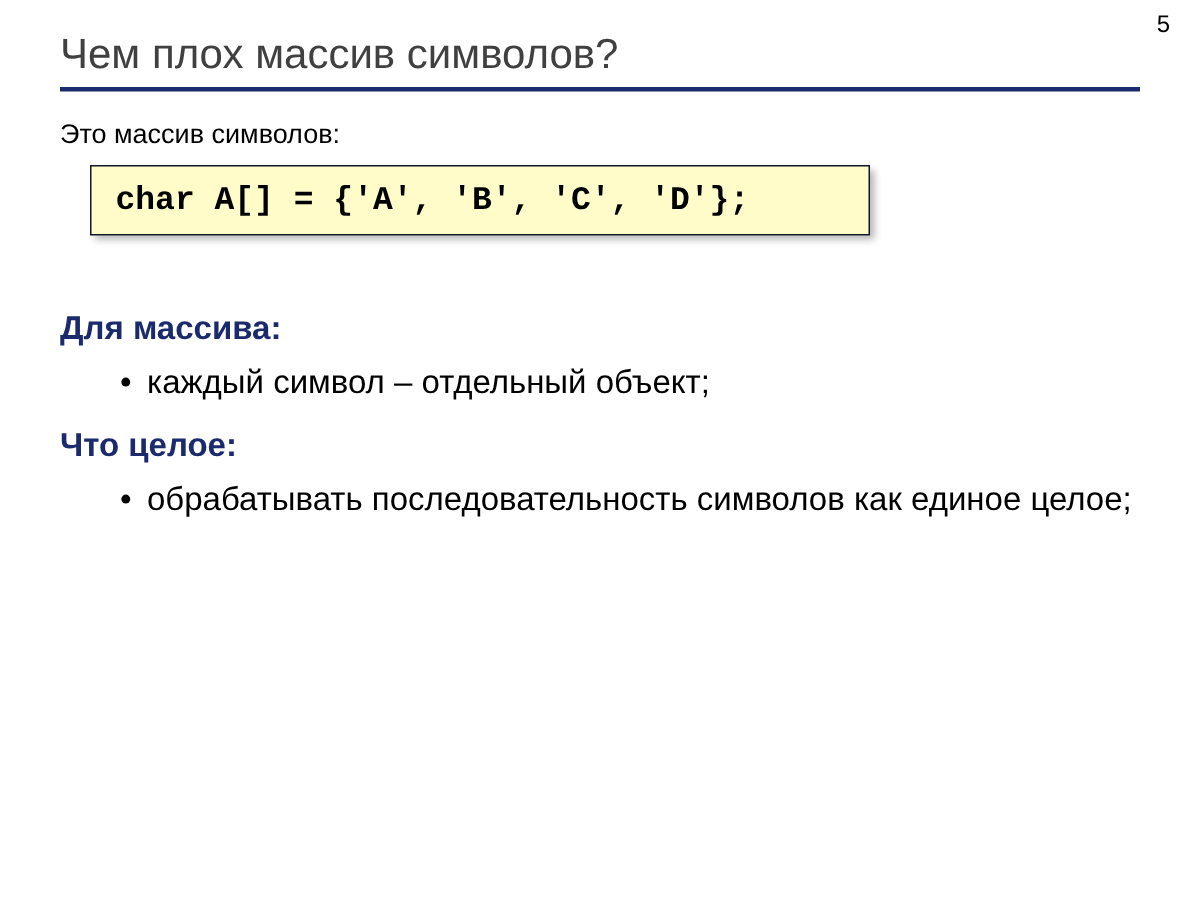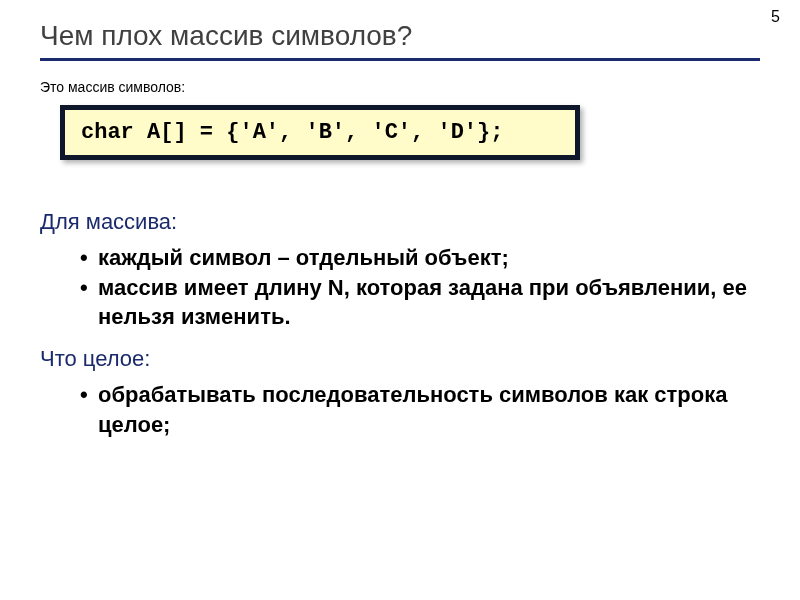--- a/index.html
+++ b/index.html
@@ -28,49 +28,48 @@
       color: #404040;
       margin-bottom: 6px;
     }
     .title-underline {
       height: 3px;
       background: #1a2a6c;
       width: 100%;
       margin-bottom: 18px;
     }
     .subtitle {
-      font-size: 14px;
+      font-size: 18px;
       color: #000;
       margin-bottom: 10px;
     }
     .code-block {
       background: #fffcc9;
-      border: 5px solid #0f172a;
+      border: 1px solid #0f172a;
       padding: 10px 16px;
       font-family: "Courier New", monospace;
       font-size: 22px;
       font-weight: bold;
       color: #000;
       margin-left: 20px;
       margin-bottom: 35px;
       box-shadow: 3px 3px 5px rgba(0,0,0,0.3);
       display: inline-block;
       min-width: 520px;
     }
     .section-header {
       font-size: 22px;
       color: #1a2a6c;
-      font-weight: normal;
+      font-weight: bold;
       margin-bottom: 8px;
       margin-top: 14px;
     }
     .bullet-list {
       list-style: none;
       padding-left: 40px;
-      font-weight: bold;
     }
     .bullet-list li {
       font-size: 22px;
       color: #000;
       line-height: 1.35;
       position: relative;
       padding-left: 18px;
     }
     .bullet-list li::before {
       content: "•";
@@ -89,22 +88,21 @@
 <h1 class="title">Чем плох массив символов?</h1>
 <div class="title-underline"></div>
 
 <div class="subtitle">Это массив символов:</div>
 
 <div class="code-block">char A[] = {'A', 'B', 'C', 'D'};</div>
 
 <div class="section-header">Для массива:</div>
 <ul class="bullet-list">
   <li>каждый символ – отдельный объект;</li>
-  <li>массив имеет длину N, которая задана при объявлении, ее нельзя изменить.</li>
 </ul>
 
 <div class="section-header">Что целое:</div>
 <ul class="bullet-list">
-  <li>обрабатывать последовательность символов как строка целое;</li>
+  <li>обрабатывать последовательность символов как единое целое;</li>
 </ul>
 
 
 
 
 </body></html>

